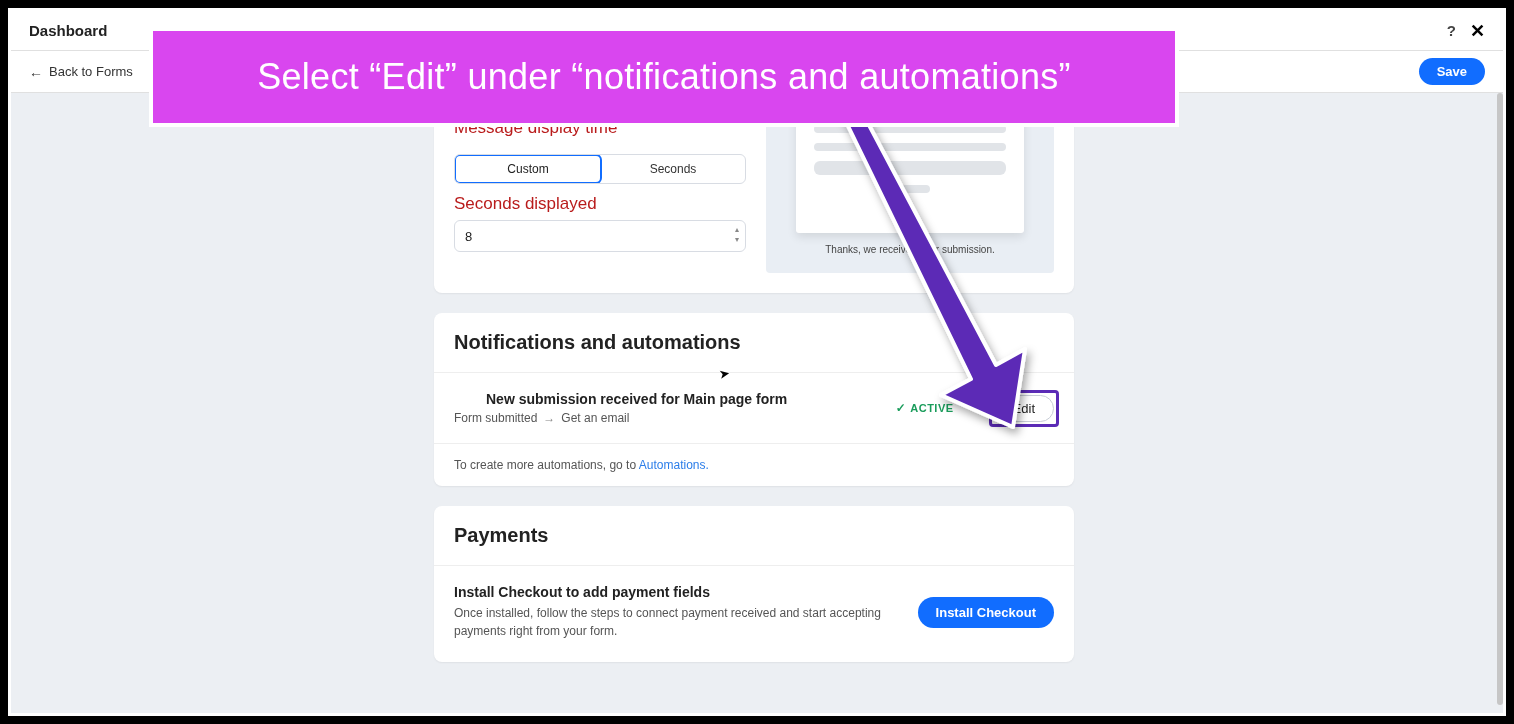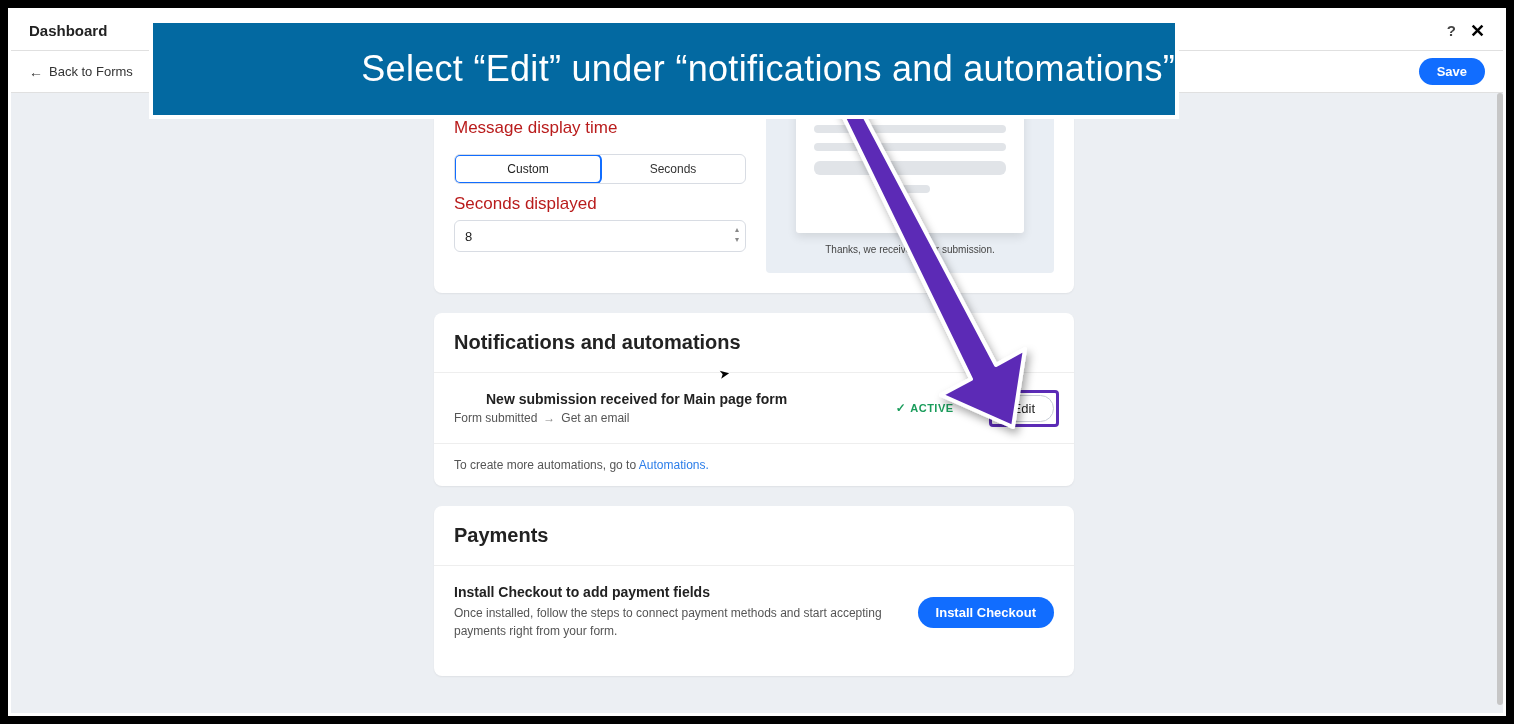--- a/index.html
+++ b/index.html
@@ -49,28 +49,28 @@
 .arrow-small { font-size:12px; color:#888;}
 .active-badge { display:flex; align-items:center; gap:4px; color:#1a9c5b; font-size:11px; font-weight:700; letter-spacing:0.5px; margin-right:40px;}
 .check-icon { font-size:12px; color:#1a9c5b;}
 .edit-btn-wrap { position:relative; }
 .edit-btn { background:#fff; border:1px solid #c8cdd6; border-radius:14px; padding:5px 18px; font-size:13px; color:#222; cursor:pointer; position:relative; z-index:2;}
 .edit-highlight { position:absolute; top:-5px; left:-5px; right:-5px; bottom:-5px; border:3px solid #5b2bb6; border-radius:4px; z-index:1; pointer-events:none;}
 .footer-row { padding:14px 20px; font-size:12px; color:#555;}
 .footer-row a { color:#2b7de9; text-decoration:none; cursor:pointer;}
 
 
-.pay-row { display:flex; align-items:center; justify-content:space-between; padding:18px 20px 36px 20px;}
+.pay-row { display:flex; align-items:center; justify-content:space-between; padding:18px 20px 22px 20px;}
 .pay-left { flex:1; padding-right:20px;}
 .pay-title { font-size:14px; font-weight:700; color:#222; margin-bottom:4px;}
 .pay-desc { font-size:12px; color:#555; line-height:1.5;}
 .install-btn { background:#116dff; color:#fff; border:none; border-radius:18px; padding:8px 18px; font-size:13px; font-weight:600; cursor:pointer;}
 
 
-.banner { position:absolute; top:8px; left:138px; width:1030px; height:100px; background:#0369a1; border:4px solid #fff; display:flex; align-items:center; justify-content:flex-end; z-index:50;}
+.banner { position:absolute; top:16px; left:138px; width:1030px; height:100px; background:#d946ef; border:4px solid #fff; display:flex; align-items:center; justify-content:center; z-index:50;}
 .banner-text { color:#fff; font-size:36px; font-weight:400; letter-spacing:0.3px;}
 
 
 .arrow-overlay { position:absolute; top:70px; left:780px; width:280px; height:370px; z-index:40; pointer-events:none;}
 
 
 .cursor { position:absolute; top:355px; left:708px; font-size:13px; z-index:30; transform:rotate(-10deg); }
 </style>
 </head>
 <body>
@@ -159,21 +159,21 @@
       </div>
 
       <div class="card">
         <div class="card-pad">
           <div class="card-title">Payments</div>
         </div>
         <div class="card-divider"></div>
         <div class="pay-row">
           <div class="pay-left">
             <div class="pay-title">Install Checkout to add payment fields</div>
-            <div class="pay-desc">Once installed, follow the steps to connect payment methods and start accepting payments right from your form.</div>
+            <div class="pay-desc">Once installed, follow the steps to connect payment received and start accepting payments right from your form.</div>
           </div>
           <button class="install-btn">Install Checkout</button>
         </div>
       </div>
 
     </div>
   </div>
 
   <div class="scrollbar"></div>
 

